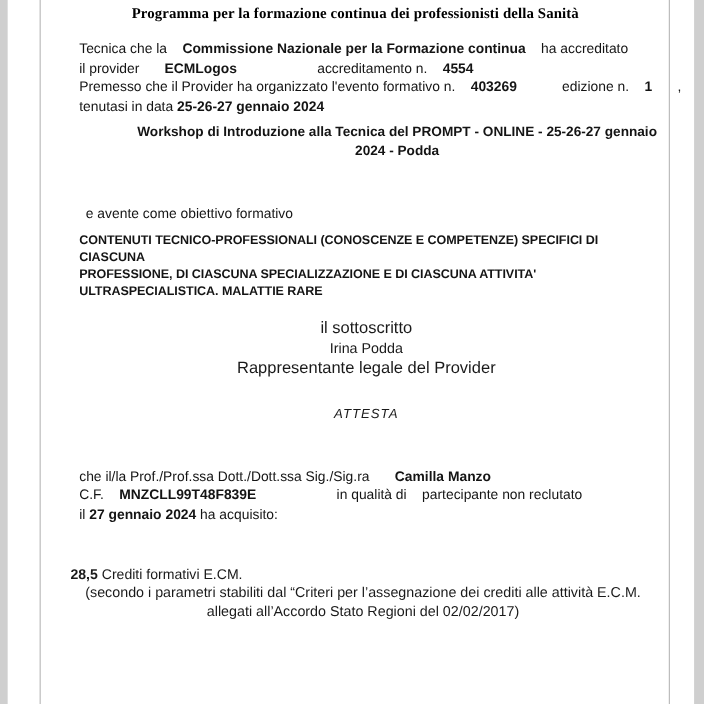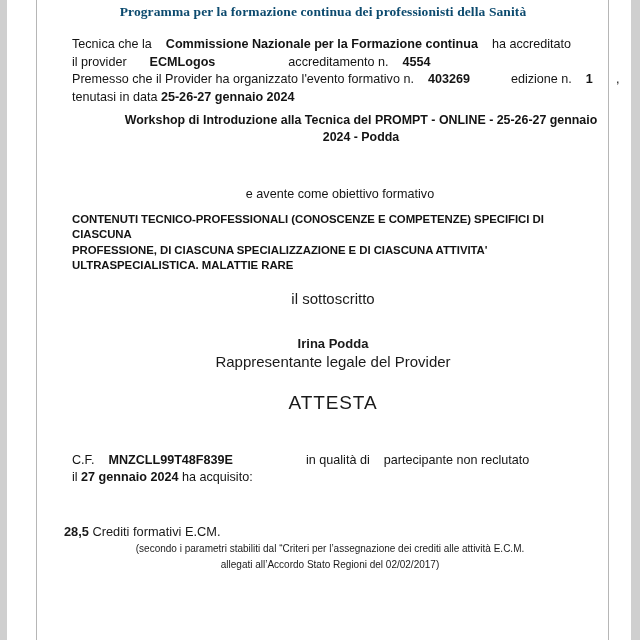--- a/index.html
+++ b/index.html
@@ -69,21 +69,21 @@
   }
 
   .doc-title {
     font-family: "Liberation Serif", serif;
     font-weight: bold;
     font-size: 13.5px;
     text-align: center;
     margin: 0;
     padding: 4px 10px 0 10px;
     letter-spacing: 0.1px;
-    color: #0c4a6e;
+    color: #000000;
   }
 
   .body-block {
     padding: 0 6px 0 34px;
     font-size: 12.6px;
     line-height: 17.6px;
     color: #141414;
   }
 
   .ln { white-space: nowrap; }
@@ -104,59 +104,58 @@
     padding-left: 48px;
     font-weight: bold;
     font-size: 12.4px;
     line-height: 17px;
     text-align: center;
   }
 
   .objective-label {
     padding-left: 6px;
     font-size: 12.6px;
-    text-align: center;
   }
 
   .objective-text {
     font-weight: bold;
     font-size: 11.4px;
     line-height: 15.4px;
     letter-spacing: -0.05px;
     padding-right: 8px;
   }
 
   .centered {
     text-align: center;
     padding: 0 6px 0 26px;
   }
   .center-sub {
     font-size: 15px;
     line-height: 17px;
   }
   .center-name {
     font-size: 13px;
-    font-weight: bold;
+    font-weight: normal;
     line-height: 19px;
-    margin-top: 27px;
   }
   .attesta {
-    font-size: 19px;
+    font-size: 12px;
     letter-spacing: 0.9px;
     line-height: 18px;
+    font-style: italic;
   }
 
   .credits-main {
     font-size: 12.8px;
     line-height: 18px;
     padding: 0 6px 0 26px;
   }
   .credits-note {
     text-align: center;
-    font-size: 10px;
+    font-size: 13px;
     line-height: 16.4px;
     padding: 0 6px 0 20px;
   }
 
   .footer-row {
     position: relative;
     padding: 0 6px 0 34px;
     font-size: 12.6px;
     line-height: 17px;
   }
@@ -247,20 +246,25 @@
       <div class="gap-24"></div>
 
       <div class="centered">
         <div class="attesta">ATTESTA</div>
       </div>
 
       <div class="gap-24"></div>
       <div class="gap-16"></div>
 
       <div class="body-block">
+        <div class="ln">
+          <span>che il/la Prof./Prof.ssa Dott./Dott.ssa Sig./Sig.ra</span>
+          <span class="sp-md"></span>
+          <span class="b">Camilla Manzo</span>
+        </div>
 
         <div class="ln">
           <span>C.F.</span>
           <span class="sp-sm"></span>
           <span class="b">MNZCLL99T48F839E</span>
           <span class="sp-xl"></span>
           <span>in qualità di</span>
           <span class="sp-sm"></span>
           <span>partecipante non reclutato</span>
         </div>

